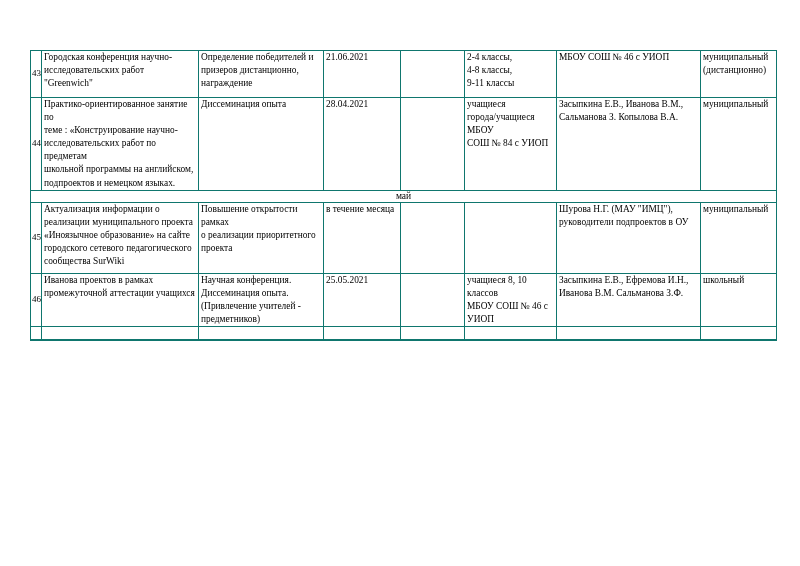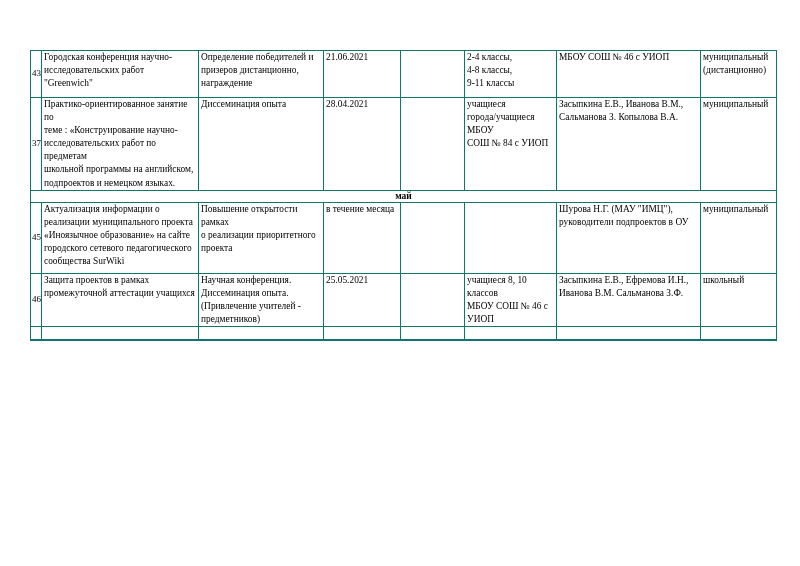--- a/index.html
+++ b/index.html
@@ -35,21 +35,21 @@
     overflow: hidden;
   }
   table.plan-table td.num {
     text-align: right;
     vertical-align: middle;
     padding: 0;
     font-size: 9px;
     white-space: nowrap;
   }
   tr.section-row td {
-    font-weight: bold;
+    font-weight: normal;
     text-align: center;
     font-size: 9.5px;
     line-height: 11px;
     padding: 0;
     white-space: nowrap;
     vertical-align: middle;
   }
   tr.last-row td {
     border-bottom-width: 2px;
   }
@@ -81,21 +81,21 @@
         <td>21.06.2021</td>
         <td></td>
         <td>2-4 классы,
 4-8 классы,
 9-11 классы</td>
         <td>МБОУ СОШ № 46 с УИОП</td>
         <td>муниципальный
 (дистанционно)</td>
       </tr>
       <tr style="height:69px">
-        <td class="num">37</td>
+        <td class="num">44</td>
         <td>Практико-ориентированное занятие по
 теме : «Конструирование научно-
 исследовательских работ по предметам
 школьной программы на английском,
 подпроектов и немецком языках.</td>
         <td>Диссеминация опыта</td>
         <td>28.04.2021</td>
         <td></td>
         <td>учащиеся
 города/учащиеся МБОУ
@@ -119,21 +119,21 @@
 проекта</td>
         <td>в течение месяца</td>
         <td></td>
         <td></td>
         <td>Шурова Н.Г. (МАУ "ИМЦ"),
 руководители подпроектов в ОУ</td>
         <td>муниципальный</td>
       </tr>
       <tr style="height:48px">
         <td class="num">46</td>
-        <td>Защита проектов в рамках
+        <td>Иванова проектов в рамках
 промежуточной аттестации учащихся</td>
         <td>Научная конференция.
 Диссеминация опыта.
 (Привлечение учителей -
 предметников)</td>
         <td>25.05.2021</td>
         <td></td>
         <td>учащиеся 8, 10 классов
 МБОУ СОШ № 46 с
 УИОП</td>

